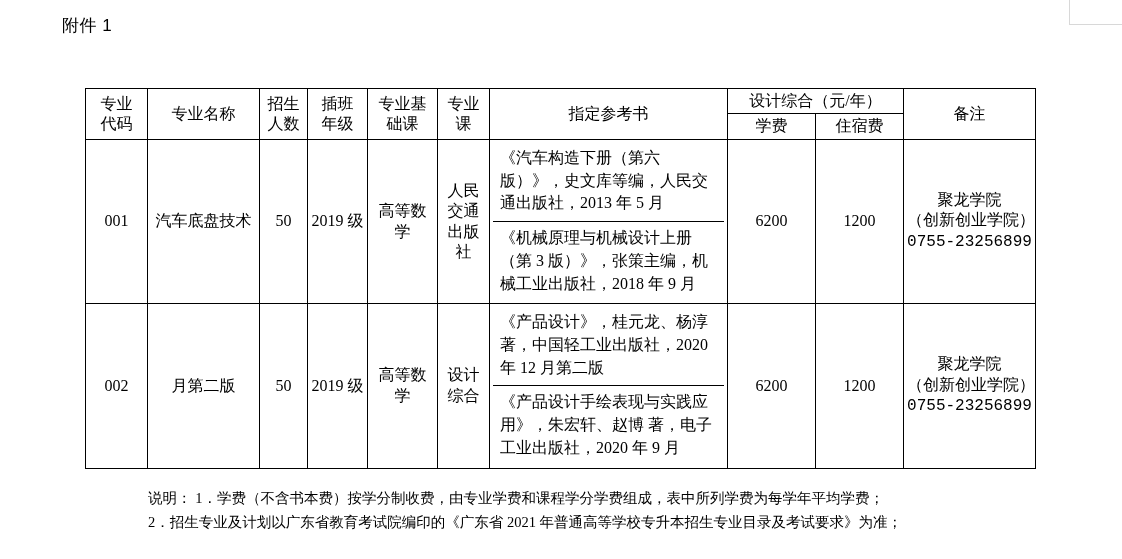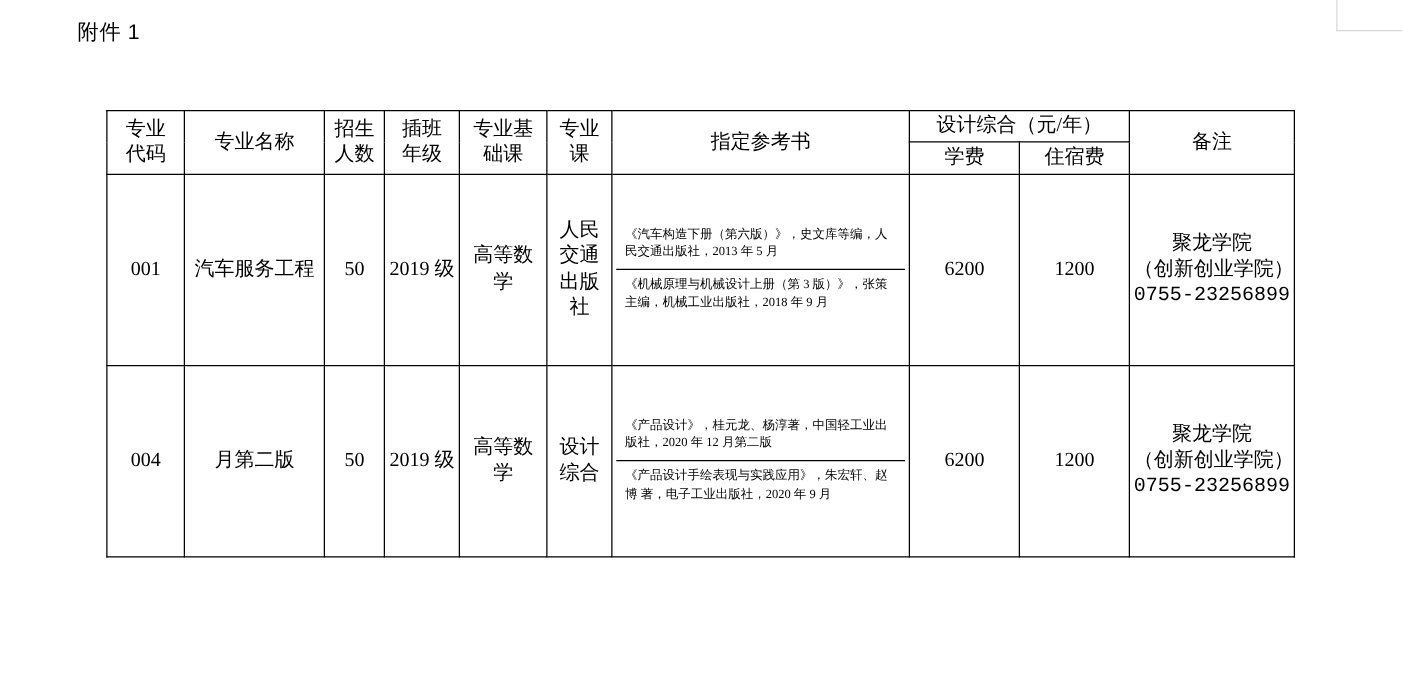--- a/index.html
+++ b/index.html
@@ -82,21 +82,21 @@
     line-height: 1.25;
   }
   .books-cell {
     padding: 0;
     vertical-align: top;
   }
   .book-entry {
     border-bottom: 1px solid #000000;
     padding: 5px 7px 6px 7px;
     text-align: left;
-    font-size: 10px;
+    font-size: 16px;
     line-height: 1.42;
   }
   .book-entry:last-child {
     border-bottom: none;
   }
   .remark-cell {
     font-size: 15.5px;
     line-height: 1.5;
   }
   .remark-cell div { white-space: nowrap; font-family: Liberation Mono, monospace; }
@@ -159,53 +159,57 @@
         <th rowspan="2">备注</th>
       </tr>
       <tr>
         <th>学费</th>
         <th>住宿费</th>
       </tr>
     </thead>
     <tbody>
       <tr class="row-tall">
         <td>001</td>
-        <td>汽车服务工程</td>
+        <td>汽车底盘技术</td>
         <td>50</td>
         <td>2019 级</td>
         <td class="vert">高等数学</td>
         <td class="vert">人民交通出版社</td>
         <td class="books-cell">
           <div class="book-entry">《汽车构造下册（第六版）》，史文库等编，人民交通出版社，2013 年 5 月</div>
           <div class="book-entry">《机械原理与机械设计上册（第 3 版）》，张策主编，机械工业出版社，2018 年 9 月</div>
         </td>
         <td>6200</td>
         <td>1200</td>
         <td class="remark-cell">
           <div>聚龙学院</div>
           <div>（创新创业学院）</div>
           <div>0755-23256899</div>
         </td>
       </tr>
       <tr class="row-tall">
-        <td>004</td>
+        <td>002</td>
         <td>月第二版</td>
         <td>50</td>
         <td>2019 级</td>
         <td class="vert">高等数学</td>
         <td class="vert">设计综合</td>
         <td class="books-cell">
           <div class="book-entry">《产品设计》，桂元龙、杨淳著，中国轻工业出版社，2020 年 12 月第二版</div>
           <div class="book-entry">《产品设计手绘表现与实践应用》，朱宏轩、赵博 著，电子工业出版社，2020 年 9 月</div>
         </td>
         <td>6200</td>
         <td>1200</td>
         <td class="remark-cell">
           <div>聚龙学院</div>
           <div>（创新创业学院）</div>
           <div>0755-23256899</div>
         </td>
       </tr>
     </tbody>
   </table>
 
+  <div class="notes">
+    <div class="note-line">说明： 1．学费（不含书本费）按学分制收费，由专业学费和课程学分学费组成，表中所列学费为每学年平均学费；</div>
+    <div class="note-line">2．招生专业及计划以广东省教育考试院编印的《广东省 2021 年普通高等学校专升本招生专业目录及考试要求》为准；</div>
+  </div>
 
 </div>
 
 </body></html>

